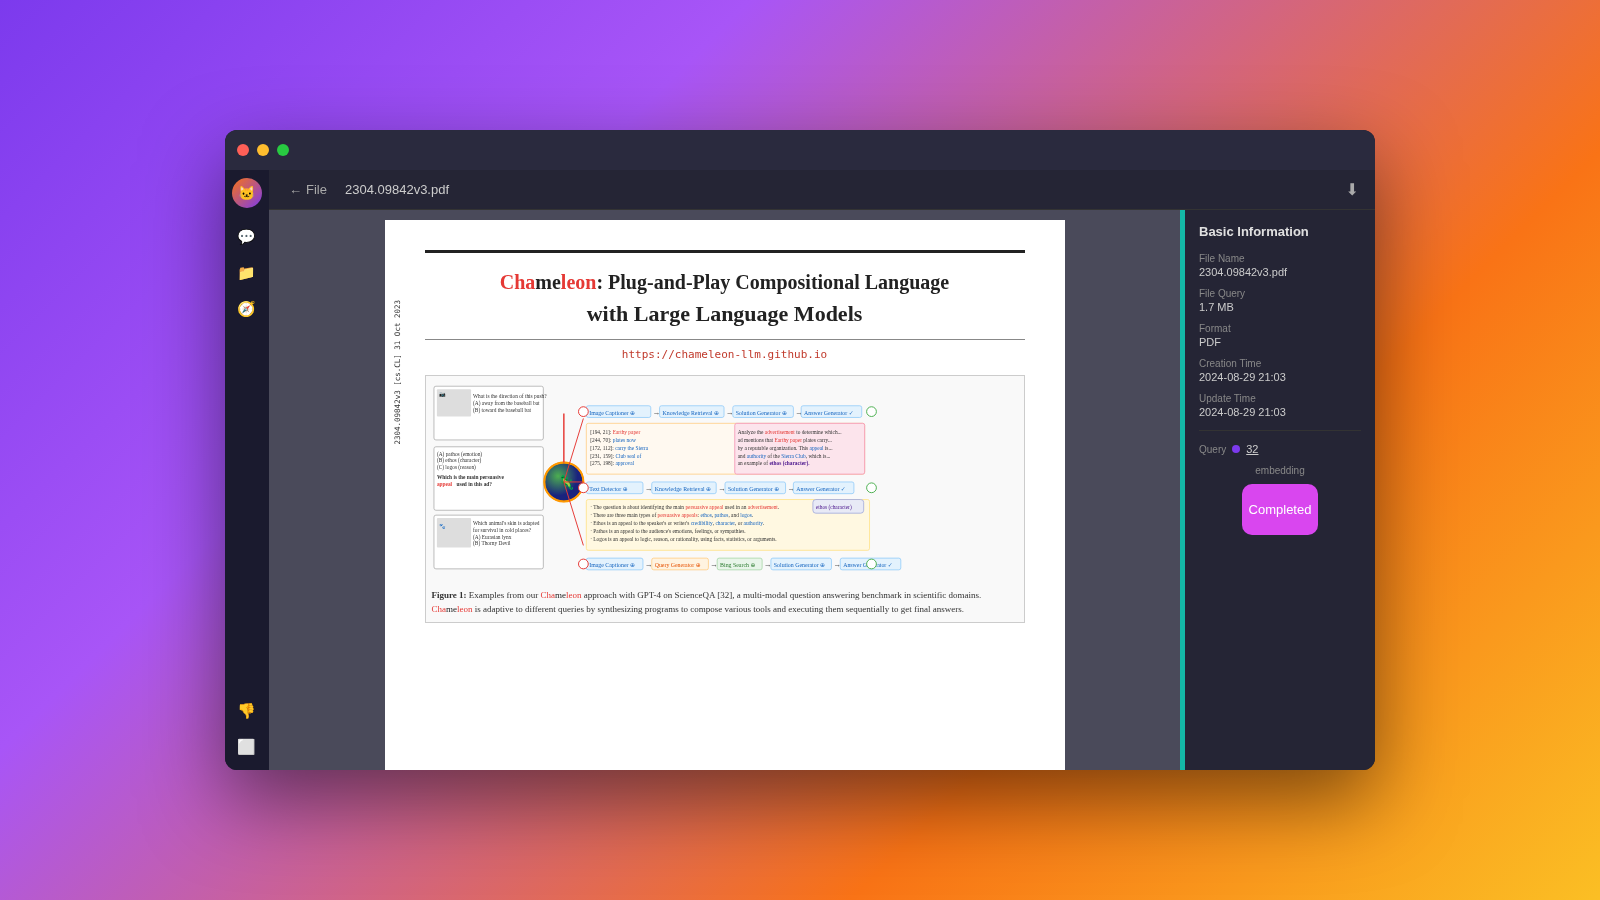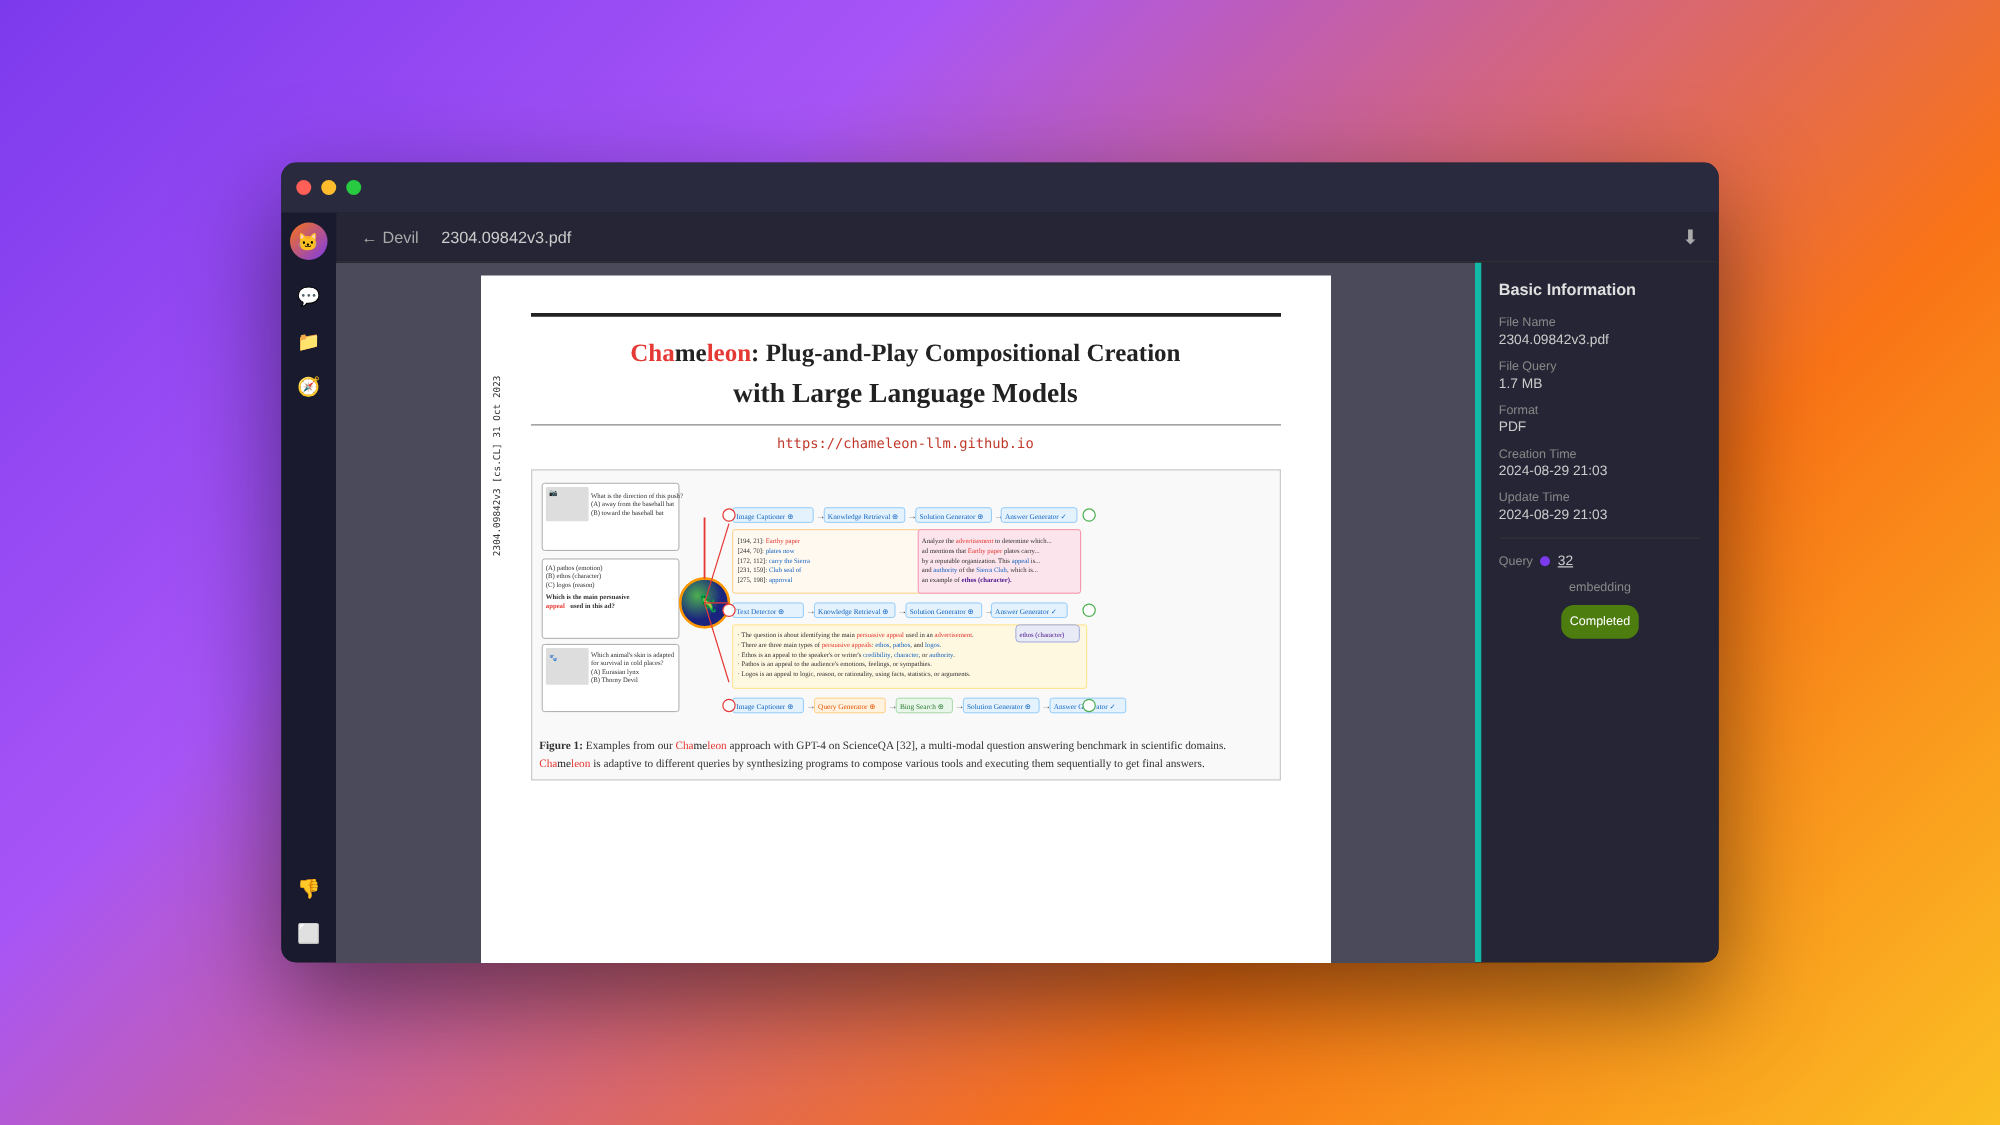--- a/index.html
+++ b/index.html
@@ -247,24 +247,24 @@
       display: flex;
       align-items: center;
       gap: 8px;
       flex-direction: column;
     }
     .embedding-label {
       font-size: 10px;
       color: #888;
     }
     .embedding-badge {
-      background: #4d7c0f;
+      background: #d946ef;
       color: #fff;
-      font-size: 10px;
-      padding: 8px 7px;
+      font-size: 13px;
+      padding: 18px 7px;
       border-radius: 10px;
     }
     .vertical-text-area {
       position: absolute;
       left: 8px;
       top: 80px;
       writing-mode: vertical-rl;
       transform: rotate(180deg);
       font-size: 7.5px;
       color: #333;
@@ -296,39 +296,39 @@
         <div class="sidebar-icon">👎</div>
         <div class="sidebar-icon">⬜</div>
       </div>
     </div>
 
     <div style="display:flex;flex-direction:column;flex:1;overflow:hidden;">
 
       <div class="top-bar">
         <button class="back-btn">
           <span>←</span>
-          <span>Devil</span>
+          <span>File</span>
         </button>
         <span class="filename">2304.09842v3.pdf</span>
         <div class="top-bar-right">
           <span class="download-icon">⬇</span>
         </div>
       </div>
 
       <div class="main-content">
 
         <div class="pdf-area">
           <div class="pdf-page">
 
             <div class="vertical-text-area">2304.09842v3  [cs.CL]  31 Oct 2023</div>
 
             <div class="pdf-top-line"></div>
 
             <div class="pdf-title">
-              <span class="chameleon-colored">Cha<span style="color:#222">me</span>leon</span><span>: Plug-and-Play Compositional Creation</span>
+              <span class="chameleon-colored">Cha<span style="color:#222">me</span>leon</span><span>: Plug-and-Play Compositional Language</span>
             </div>
             <div class="pdf-subtitle">with Large Language Models</div>
 
             <hr class="pdf-divider">
 
 
             <div class="pdf-link">https://chameleon-llm.github.io</div>
 
             <div style="border:1px solid #ccc;background:#f9f9f9;padding:6px;margin-bottom:10px;">
               <svg width="100%" height="195" viewBox="0 0 600 195" xmlns="http://www.w3.org/2000/svg">

